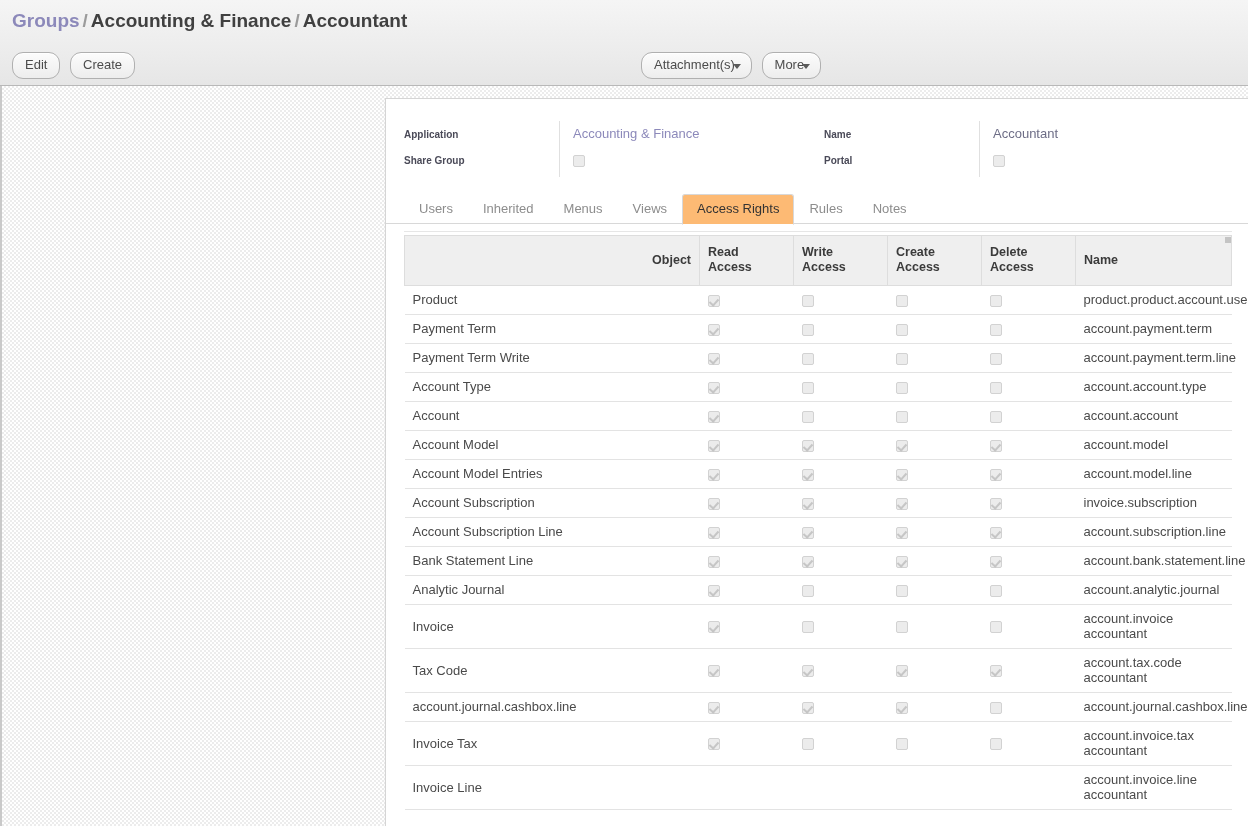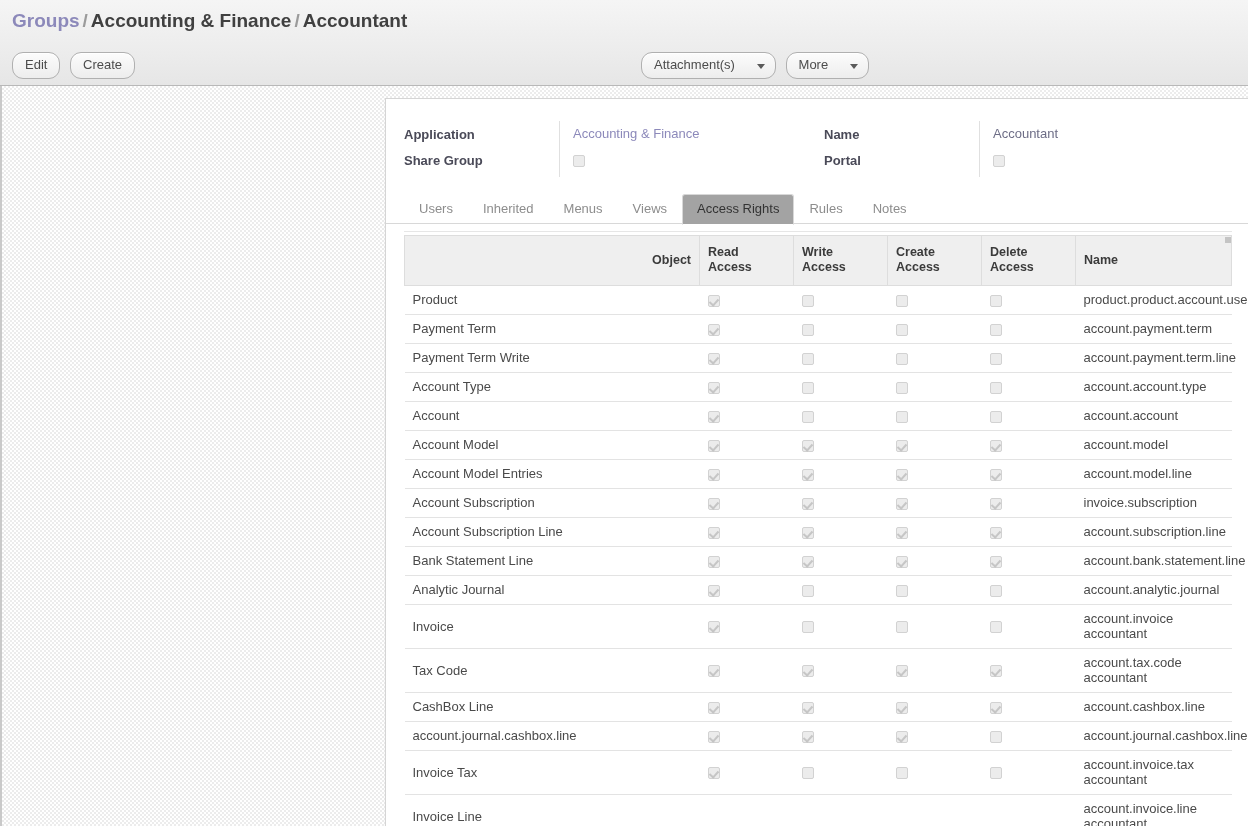--- a/index.html
+++ b/index.html
@@ -57,21 +57,21 @@
     margin-right: 6px;
     cursor: pointer;
     box-shadow: 0 1px 0 rgba(255,255,255,0.85) inset;
     line-height: 16px;
   }
 
   .toolbar-center {
     position: absolute;
     left: 641px; top: 52px;
   }
-  .btn-dd { padding-right: 40px; position: relative; text-align: right; }
+  .btn-dd { padding-right: 16px; position: relative; text-align: right; }
   .caret {
     position: absolute;
     right: 10px; top: 50%;
     margin-top: -2px;
     width: 0; height: 0;
     border-left: 4px solid transparent;
     border-right: 4px solid transparent;
     border-top: 5px solid #5a5a5a;
   }
 
@@ -119,21 +119,21 @@
   }
   .flabels-r { width: 155px; padding-top: 1px; }
   .fvalues {
     border-left: 1px solid #e0e0e0;
     padding-left: 13px;
     min-height: 56px;
   }
   .flabel {
     font-weight: bold;
     color: #4a4a58;
-    font-size: 13px;
+    font-size: 10px;
     height: 26px;
     line-height: 26px;
     white-space: nowrap;
   }
   .fvalue {
     color: #8c89ba;
     font-size: 13px;
     height: 26px;
     line-height: 26px;
     white-space: nowrap;
@@ -182,21 +182,21 @@
     border: 1px solid transparent;
     border-bottom: none;
     position: relative;
     top: 1px;
     border-radius: 3px 3px 0 0;
     line-height: 16px;
     text-align: center;
   }
   .tab.active {
     color: #333333;
-    background: #a3a3a3;
+    background: #fdba74;
     border-color: #d8d8d8;
     border-bottom: 1px solid #ffffff;
   }
 
   
   .tablewrap {
     padding: 11px 18px 0 18px;
     position: relative;
   }
   table.grid {
@@ -439,28 +439,20 @@
             </tr>
             <tr>
               <td class="col-obj">Tax Code</td>
               <td class="col-acc cbcell"><span class="cb checked"></span></td>
               <td class="col-acc cbcell"><span class="cb checked"></span></td>
               <td class="col-acc cbcell"><span class="cb checked"></span></td>
               <td class="col-acc cbcell"><span class="cb checked"></span></td>
               <td class="col-name">account.tax.code accountant</td>
             </tr>
             <tr>
-              <td class="col-obj">CashBox Line</td>
-              <td class="col-acc cbcell"><span class="cb checked"></span></td>
-              <td class="col-acc cbcell"><span class="cb checked"></span></td>
-              <td class="col-acc cbcell"><span class="cb checked"></span></td>
-              <td class="col-acc cbcell"><span class="cb checked"></span></td>
-              <td class="col-name">account.cashbox.line</td>
-            </tr>
-            <tr>
               <td class="col-obj">account.journal.cashbox.line</td>
               <td class="col-acc cbcell"><span class="cb checked"></span></td>
               <td class="col-acc cbcell"><span class="cb checked"></span></td>
               <td class="col-acc cbcell"><span class="cb checked"></span></td>
               <td class="col-acc cbcell"><span class="cb"></span></td>
               <td class="col-name">account.journal.cashbox.line</td>
             </tr>
             <tr>
               <td class="col-obj">Invoice Tax</td>
               <td class="col-acc cbcell"><span class="cb checked"></span></td>

